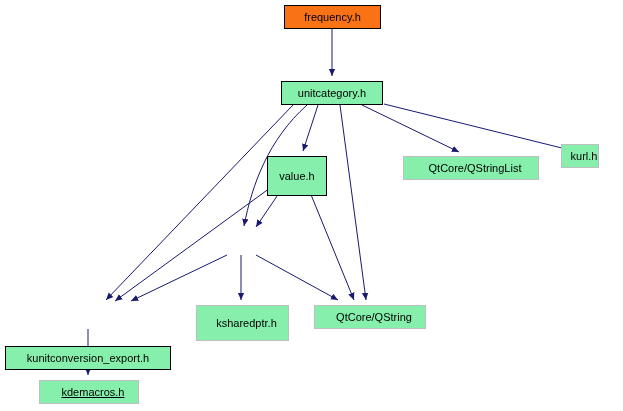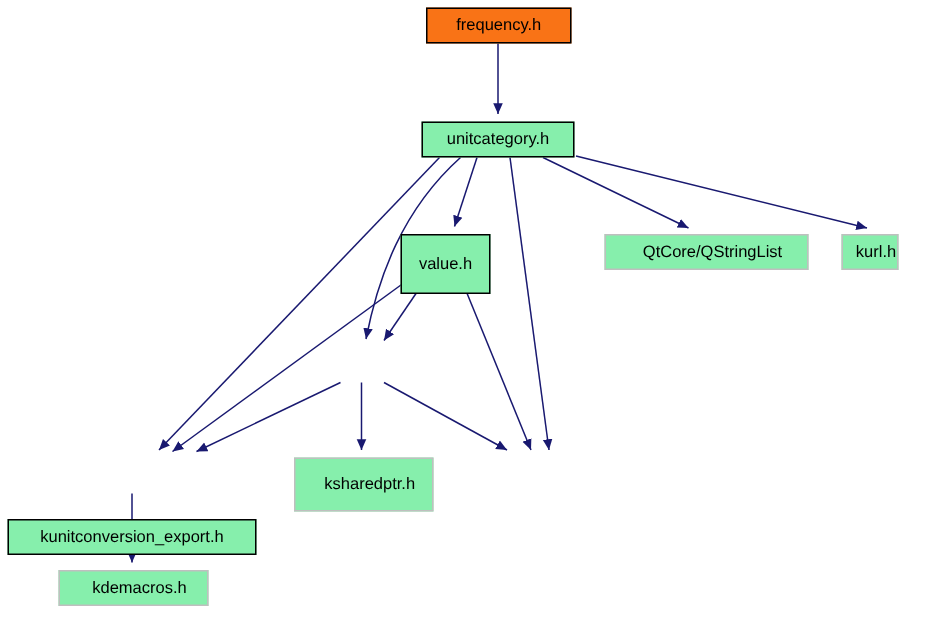--- a/index.html
+++ b/index.html
@@ -43,26 +43,26 @@
   }
   .node.external {
     border-color: #bfbfbf;
     padding-left: 12px;
   }
   
   #n-frequency      { left: 284px; top: 5px;   width: 97px;  height: 24px; }
   #n-unitcategory   { left: 281px; top: 81px;  width: 102px; height: 24px; }
   #n-value          { left: 267px; top: 156px; width: 60px;  height: 40px; }
   #n-qstringlist    { left: 403px; top: 156px; width: 136px; height: 24px; }
-  #n-kurl           { left: 561px; top: 156px; width: 38px;  height: 24px; }
+  #n-kurl           { left: 561px; top: 144px; width: 38px;  height: 24px; }
   #n-unit           { left: 214px; top: 231px; width: 52px;  height: 24px; }
   #n-kunitexport    { left: 5px;   top: 305px; width: 166px; height: 24px; margin-top: 41px; }
   #n-ksharedptr     { left: 196px; top: 305px; width: 93px;  height: 36px; }
   #n-qstring        { left: 314px; top: 305px; width: 112px; height: 24px; }
-  #n-kdemacros     { left: 39px;  top: 380px; width: 100px; height: 24px; }
+  #n-kdemacros     { left: 39px;  top: 380px; width: 100px; height: 24px; text-decoration: underline; }
 </style>
 </head>
 <body>
 
 <div class="canvas">
 
   <svg class="edges" width="623" height="411" viewBox="0 0 623 411">
     <defs>
       <marker id="arrow" viewBox="0 0 10 10" refX="9" refY="5" markerWidth="8" markerHeight="8" orient="auto">
         <path d="M0,1 L9,5 L0,9 z" fill="#191970"></path>
@@ -94,16 +94,17 @@
 
   <div id="n-qstringlist" class="node external">QtCore/QStringList</div>
 
   <div id="n-kurl" class="node external">kurl.h</div>
 
 
   <div id="n-kunitexport" class="node internal">kunitconversion_export.h</div>
 
   <div id="n-ksharedptr" class="node external">ksharedptr.h</div>
 
+  <div id="n-qstring" class="node external">QtCore/QString</div>
 
   <div id="n-kdemacros" class="node external">kdemacros.h</div>
 
 </div>
 
 </body></html>

